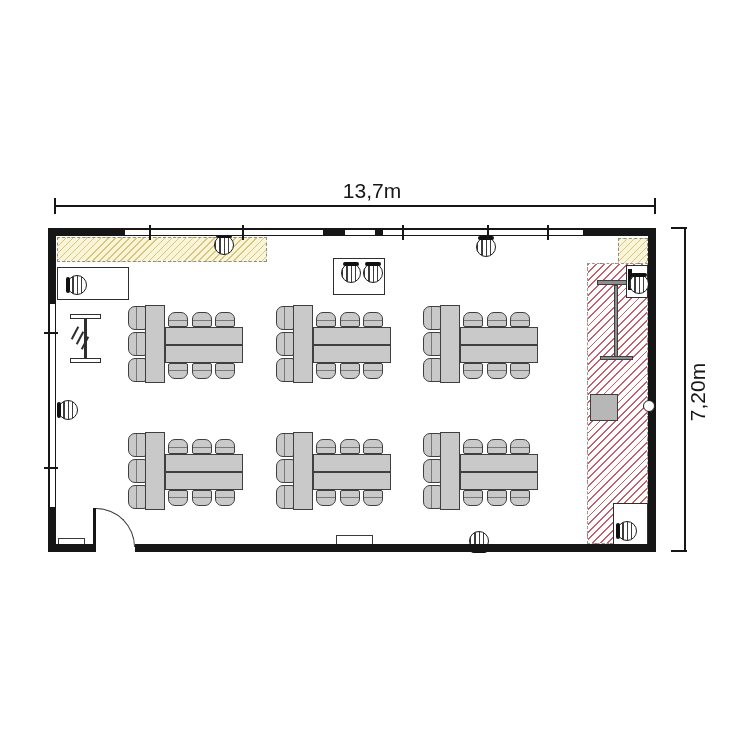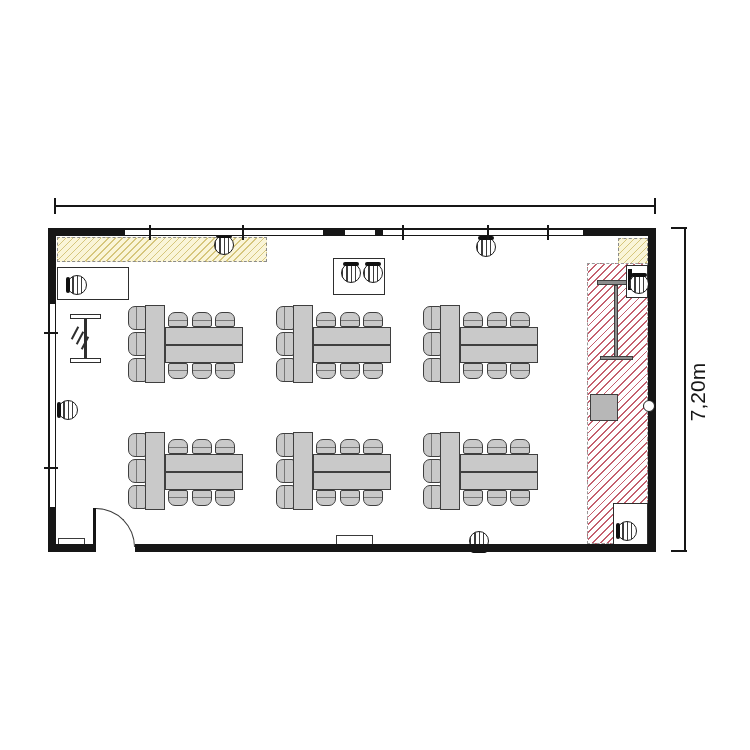--- a/index.html
+++ b/index.html
@@ -197,18 +197,19 @@
   <div class="rack-bar" style="left:70px;top:314px;width:31px;height:5px"></div>
   <div class="rack-stem" style="left:84px;top:319px;width:3px;height:40px"></div>
   <div class="rack-bar" style="left:70px;top:358px;width:31px;height:5px"></div>
   <div class="rack-slash" style="left:74px;top:326px;width:2px;height:14px"></div>
   <div class="rack-slash" style="left:79px;top:331px;width:2px;height:14px"></div>
   <div class="rack-slash" style="left:84px;top:336px;width:2px;height:14px"></div>
 
   <div class="dim-line" style="left:55px;top:205px;width:600px;height:2px"></div>
   <div class="dim-line" style="left:54px;top:198px;width:2px;height:16px"></div>
   <div class="dim-line" style="left:654px;top:198px;width:2px;height:16px"></div>
+  <div class="dim-label" style="left:322px;top:179px;width:100px;height:24px">13,7m</div>
 
   <div class="dim-line" style="left:684px;top:228px;width:2px;height:323px"></div>
   <div class="dim-line" style="left:671px;top:227px;width:16px;height:2px"></div>
   <div class="dim-line" style="left:671px;top:550px;width:16px;height:2px"></div>
   <div class="dim-label" style="left:648px;top:380px;width:100px;height:24px;transform:rotate(-90deg)">7,20m</div>
 </div>
 
 </body></html>

